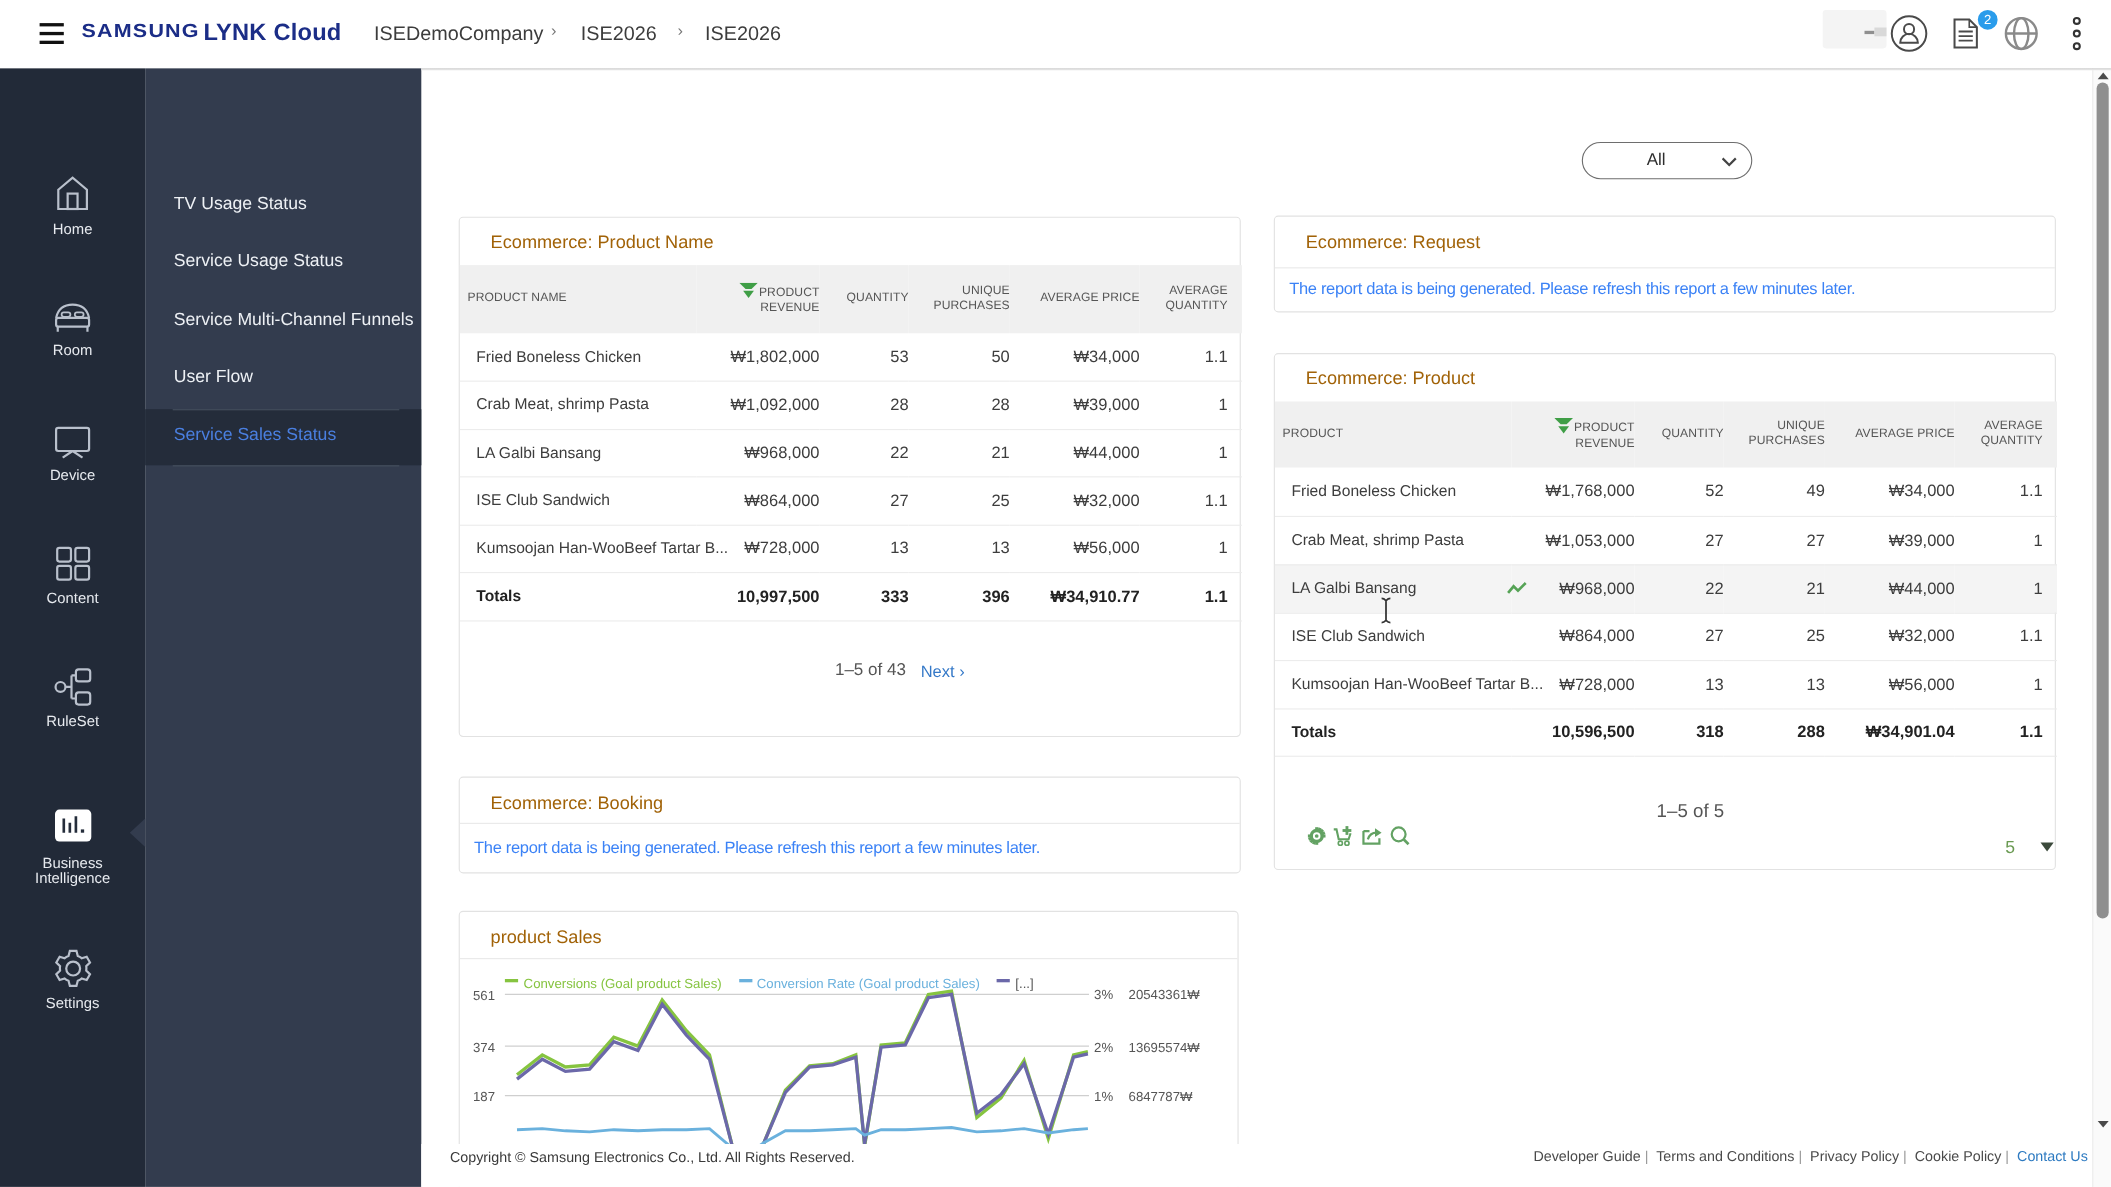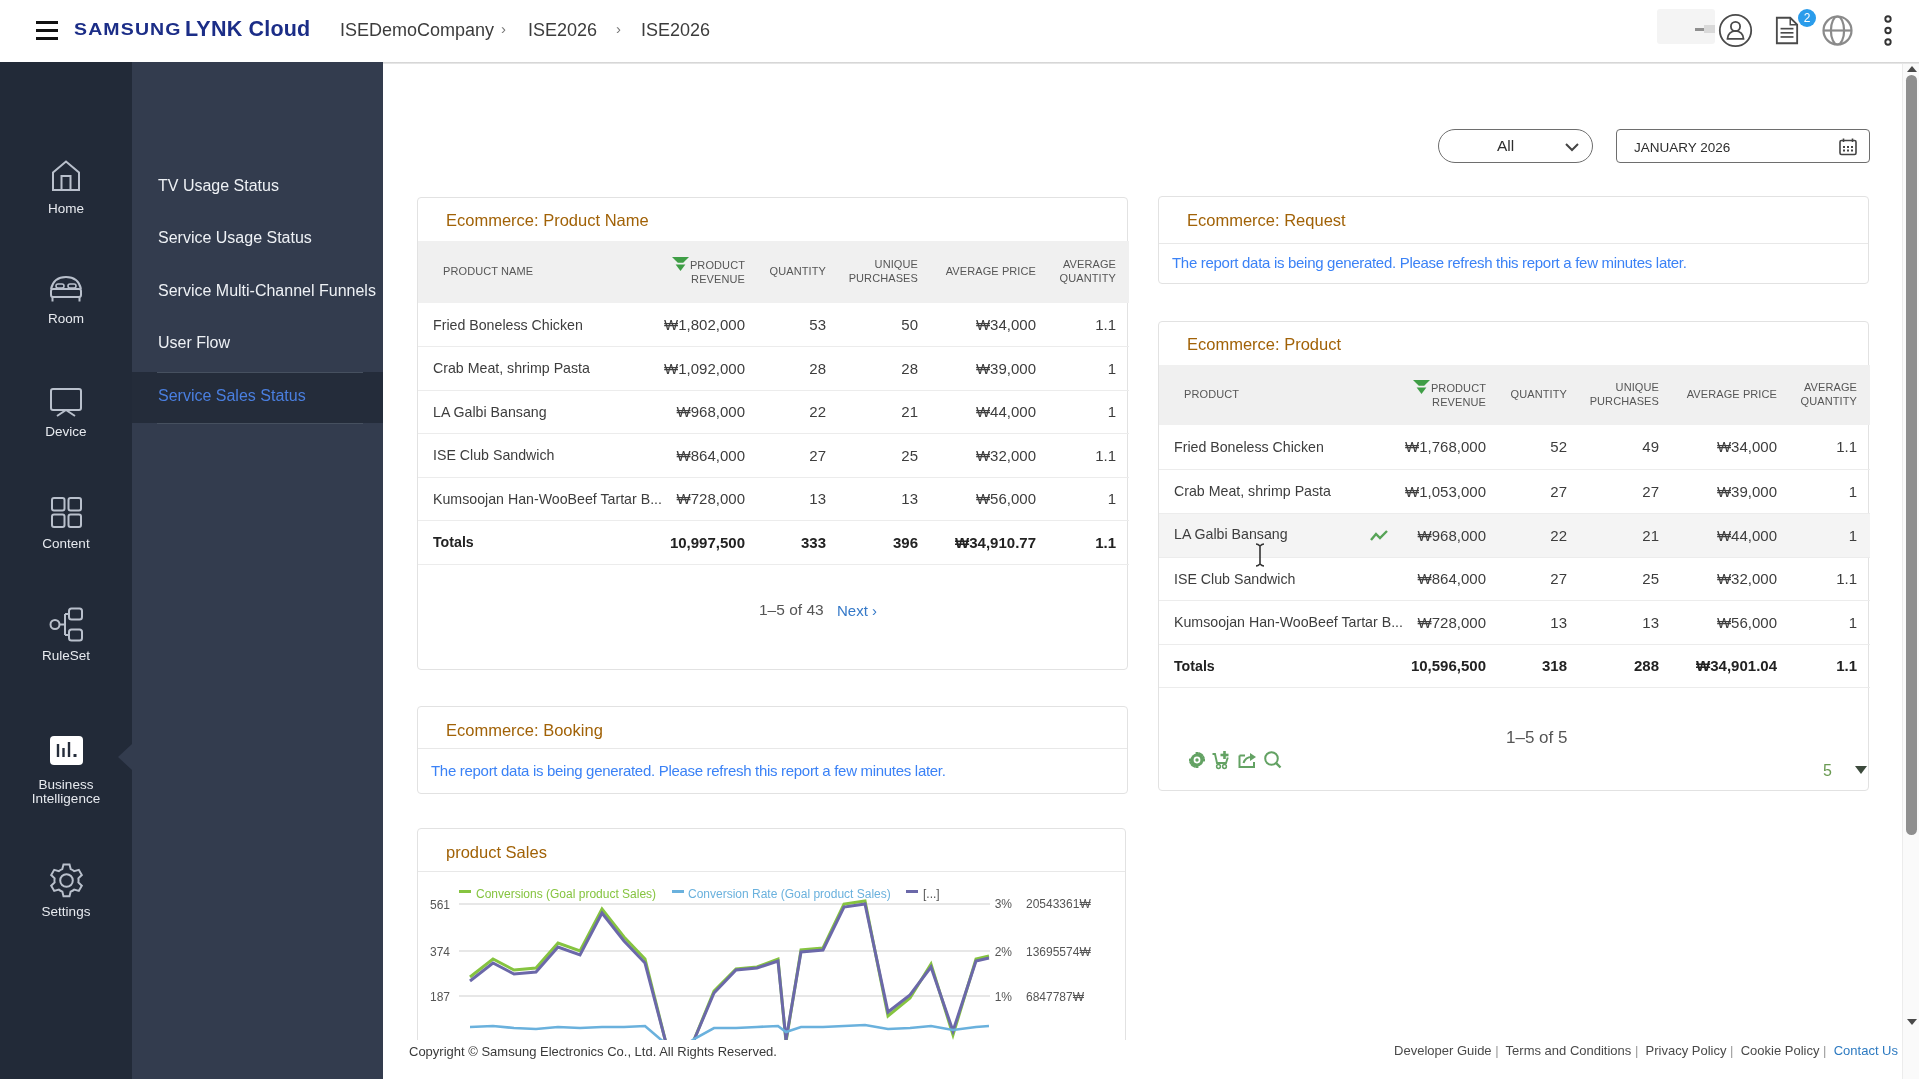--- a/index.html
+++ b/index.html
@@ -23,21 +23,21 @@
 
 
 #main { position:absolute; left:383px; top:62px; width:1519px; height:1017px; background:#fff; }
 .card { position:absolute; background:#fff; border:1px solid #e2e2e2; border-radius:4px; }
 .card-title { position:absolute; left:28px; font-size:16.5px; color:#a16207; }
 .gen-msg { position:absolute; left:13px; font-size:15px; letter-spacing:-0.3px; color:#3b82f6; white-space:nowrap; }
 .divline { position:absolute; left:0; width:100%; height:1px; background:#e8e8e8; }
 
 table.rpt { border-collapse:collapse; table-layout:fixed; width:711px; font-size:15px; color:#3d3d3d; }
 table.rpt th { background:#f0f0f0; font-weight:normal; font-size:11px; letter-spacing:0.1px; color:#565656; text-align:right; vertical-align:middle; padding:0; line-height:1.25; }
-table.rpt th.first { text-align:left; padding-left:25px; }
+table.rpt th.first { text-align:left; padding-left:7px; }
 table.rpt td { text-align:right; border-bottom:1px solid #ececec; padding:0; }
 table.rpt td.first { text-align:left; padding-left:15px; white-space:nowrap; overflow:visible; font-size:14.2px; }
 table.rpt tr.tot td { font-weight:bold; color:#222; }
 
 
 #pill-all { position:absolute; left:1055px; top:67px; width:155px; height:34px; border:1px solid #6e6e6e; border-radius:17px; background:#fff; }
 #date-box { position:absolute; left:1233px; top:67px; width:254px; height:34px; border:1px solid #6e6e6e; border-radius:4px; background:#fff; }
 
 
 #footer { position:absolute; left:383px; top:1040px; width:1519px; height:39px; background:#fff; z-index:20; }
@@ -152,36 +152,20 @@
   <div class="sub-item" style="top:220px">Service Multi-Channel Funnels</div>
   <div class="sub-item" style="top:272px">User Flow</div>
   <div class="sub-item" style="top:325px; color:#4a7fe0;">Service Sales Status</div>
 </div>
 
 <div id="main">
   <div id="pill-all">
     <div style="position:absolute;left:58px;top:7px;font-size:15.5px;color:#2e2e2e;">All</div>
     <svg style="position:absolute;left:125px;top:12px" width="16" height="10" viewBox="0 0 16 10">
         <path d="M2 2 L8 8 L14 2" fill="none" stroke="#444" stroke-width="2"></path>
-      </svg>
-  </div>
-  <div id="date-box">
-    <div style="position:absolute;left:17px;top:10px;font-size:13.5px;color:#2e2e2e;">JANUARY 2026</div>
-    <svg style="position:absolute;left:221px;top:7px" width="20" height="20" viewBox="0 0 20 20">
-        <rect x="2" y="3.5" width="16" height="14" rx="1.5" fill="none" stroke="#444" stroke-width="1.6"></rect>
-        <line x1="5.5" y1="1.5" x2="5.5" y2="5" stroke="#444" stroke-width="1.6"></line>
-        <line x1="14.5" y1="1.5" x2="14.5" y2="5" stroke="#444" stroke-width="1.6"></line>
-        <g fill="#444">
-          <rect x="5" y="9" width="2" height="2"></rect>
-          <rect x="9" y="9" width="2" height="2"></rect>
-          <rect x="13" y="9" width="2" height="2"></rect>
-          <rect x="5" y="12.5" width="2" height="2"></rect>
-          <rect x="9" y="12.5" width="2" height="2"></rect>
-          <rect x="13" y="12.5" width="2" height="2"></rect>
-        </g>
       </svg>
   </div>
 
   <div class="card" style="left:34px; top:135px; width:711px; height:473px;">
     <div class="card-title" style="top:13px;">Ecommerce: Product Name</div>
     <table class="rpt" style="position:absolute; left:0; top:43px;">
       <colgroup>
           <col style="width:215px">
           <col style="width:112px">
           <col style="width:81px">

